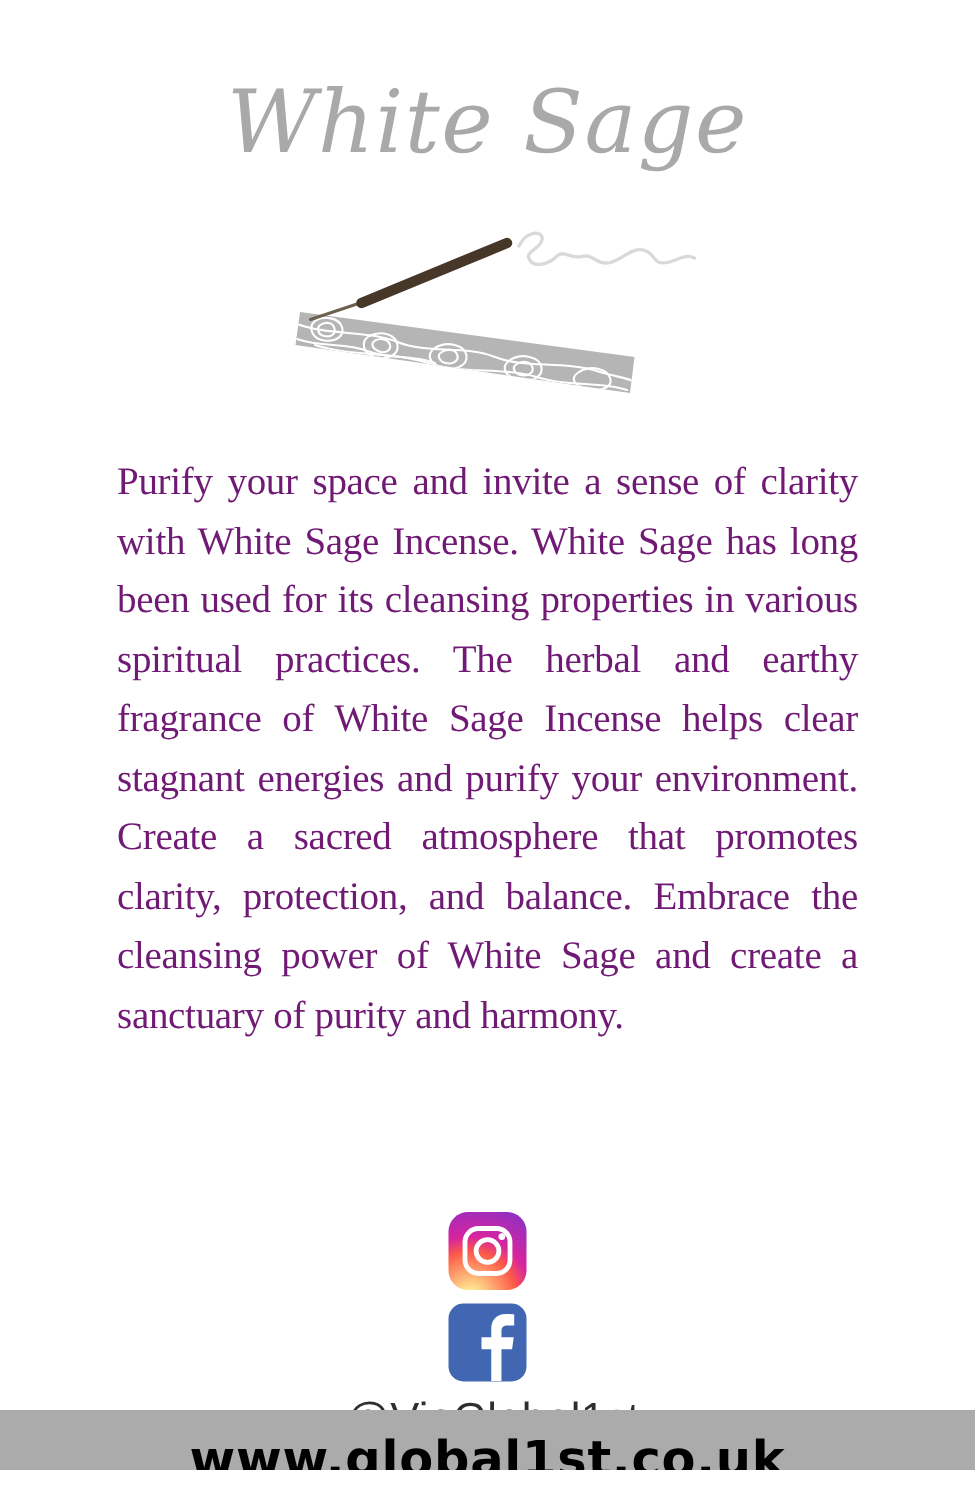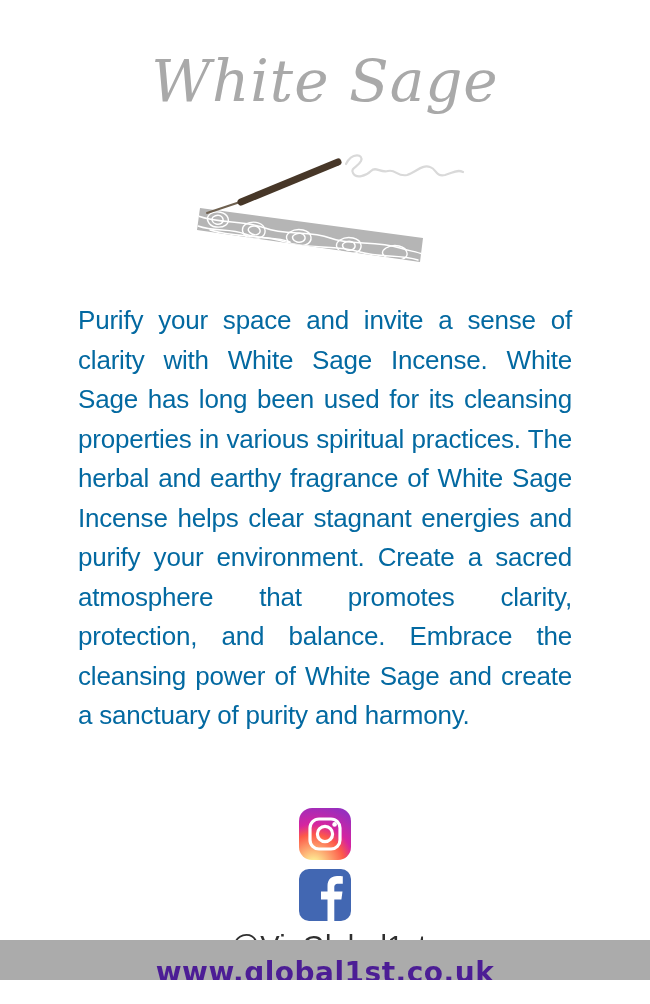--- a/index.html
+++ b/index.html
@@ -46,22 +46,23 @@
   
   .description {
     position: absolute;
     top: 301px;
     left: 78px;
     width: 494px;
     margin: 0;
     font-size: 26px;
     line-height: 39.5px;
     letter-spacing: -0.2px;
-    color: #0369a1;
+    color: #701a75;
     text-align: justify;
+    font-family: Liberation Serif, serif;
   }
 
   
   .social-row {
     position: absolute;
     top: 858px;
     left: 0;
     width: 100%;
     height: 54px;
     display: flex;
@@ -102,24 +103,24 @@
     top: 940px;
     left: 0;
     width: 650px;
     height: 64px;
     background: #ababab;
     display: flex;
     align-items: center;
     justify-content: center;
   }
   .footer-url {
-    color: #4c1d95;
+    color: #000000;
     font-family: "DejaVu Sans", sans-serif;
     font-weight: bold;
-    font-size: 28px;
+    font-size: 33px;
     letter-spacing: 0.5px;
     cursor: pointer;
   }
 </style>
 </head>
 <body>
 
 <div class="page">
 
   <h1 class="title">White Sage</h1>

